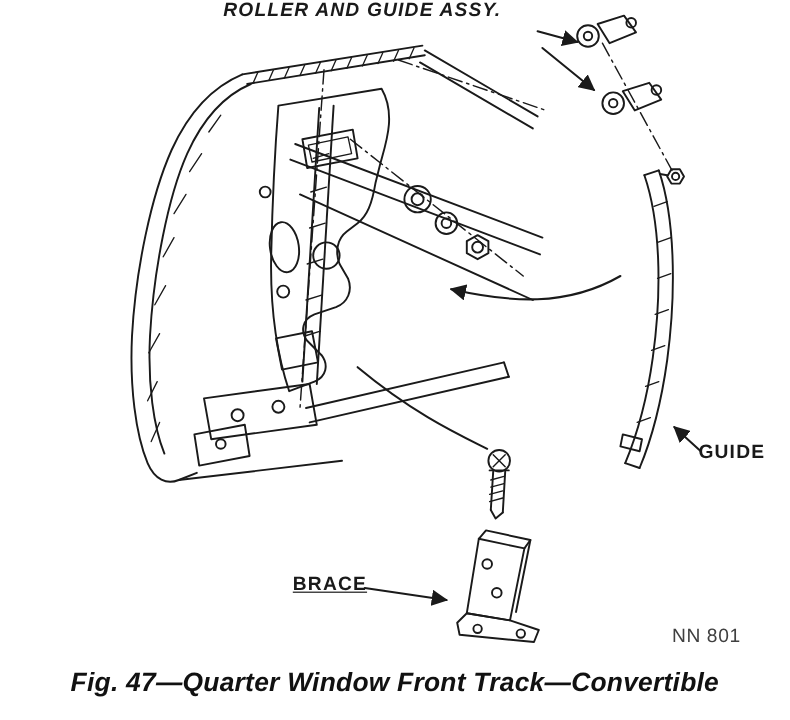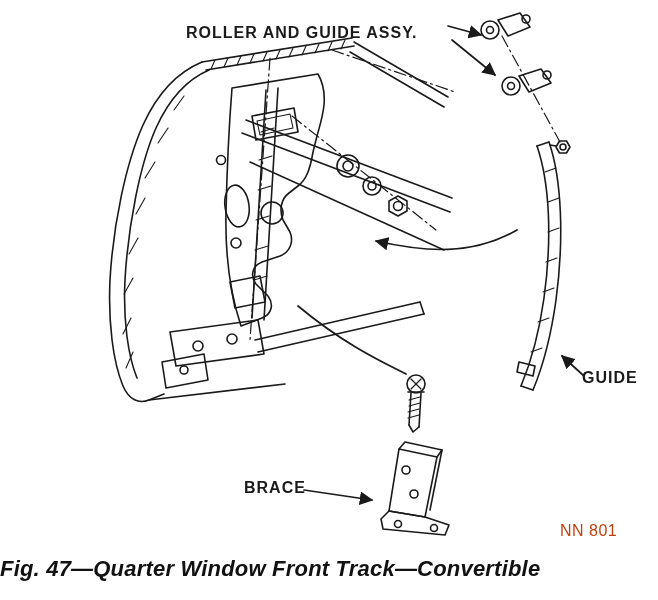--- a/index.html
+++ b/index.html
@@ -18,26 +18,26 @@
     font-size:16px;
     letter-spacing:1px;
     white-space:nowrap;
     color:#1a1a1a;
   }
   .ref{
     position:absolute;
     font-weight:normal;
     font-size:16px;
     letter-spacing:.5px;
-    color:#c2410c;
+    color:#404040;
   }
   .caption{
     position:absolute;
     left:0;right:0;top:556px;
-    text-align:left;
+    text-align:center;
     font-weight:bold;
     font-style:italic;
     font-size:22px;
     letter-spacing:.2px;
     color:#111;
   }
 </style>
 </head>
 <body>
 
@@ -205,23 +205,23 @@
         <path d="M448,26 L481,35" marker-end="url(#arw)"></path>
         <path d="M452,40 L495,75" marker-end="url(#arw)"></path>
         <path d="M584,376 L562,356" marker-end="url(#arw)"></path>
         <path d="M304,490 L372,500" marker-end="url(#arw)"></path>
         <path d="M517,230 C472,256 425,252 376,241" marker-end="url(#arw)"></path>
         <path d="M298,306 C345,345 382,362 406,374"></path>
       </g>
     </g>
   </svg>
 
-  <div class="lbl" style="left:186px;top:24px;">ROLLER AND GUIDE ASSY.</div>
+  <div class="lbl" style="left:186px;top:0;font-style:italic;">ROLLER AND GUIDE ASSY.</div>
 
   <div class="lbl" style="left:582px;top:369px;">GUIDE</div>
 
-  <div class="lbl" style="left:244px;top:479px;">BRACE</div>
+  <div class="lbl" style="left:244px;top:479px;text-decoration:underline;">BRACE</div>
 
   <div class="ref" style="left:560px;top:522px;">NN 801</div>
 
   <div class="caption">Fig. 47—Quarter Window Front Track—Convertible</div>
 
 </div>
 
 </body></html>

